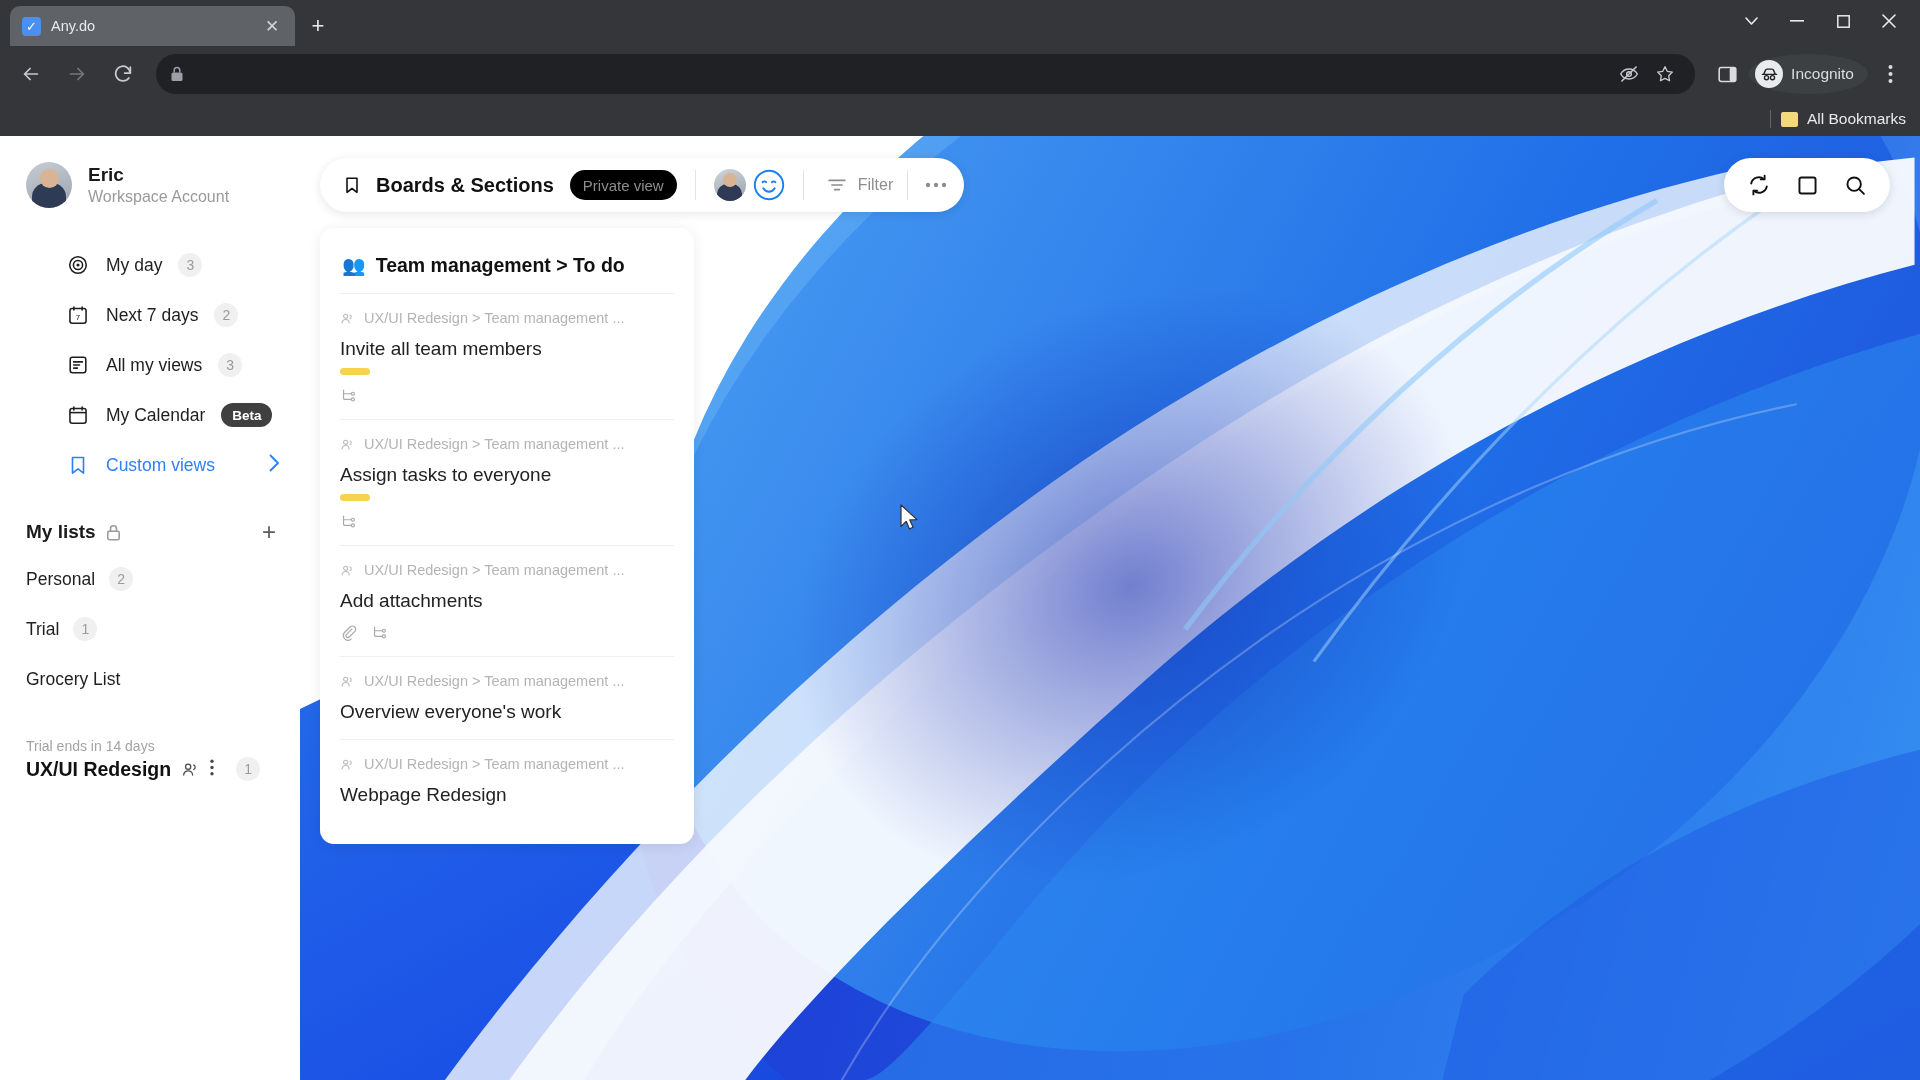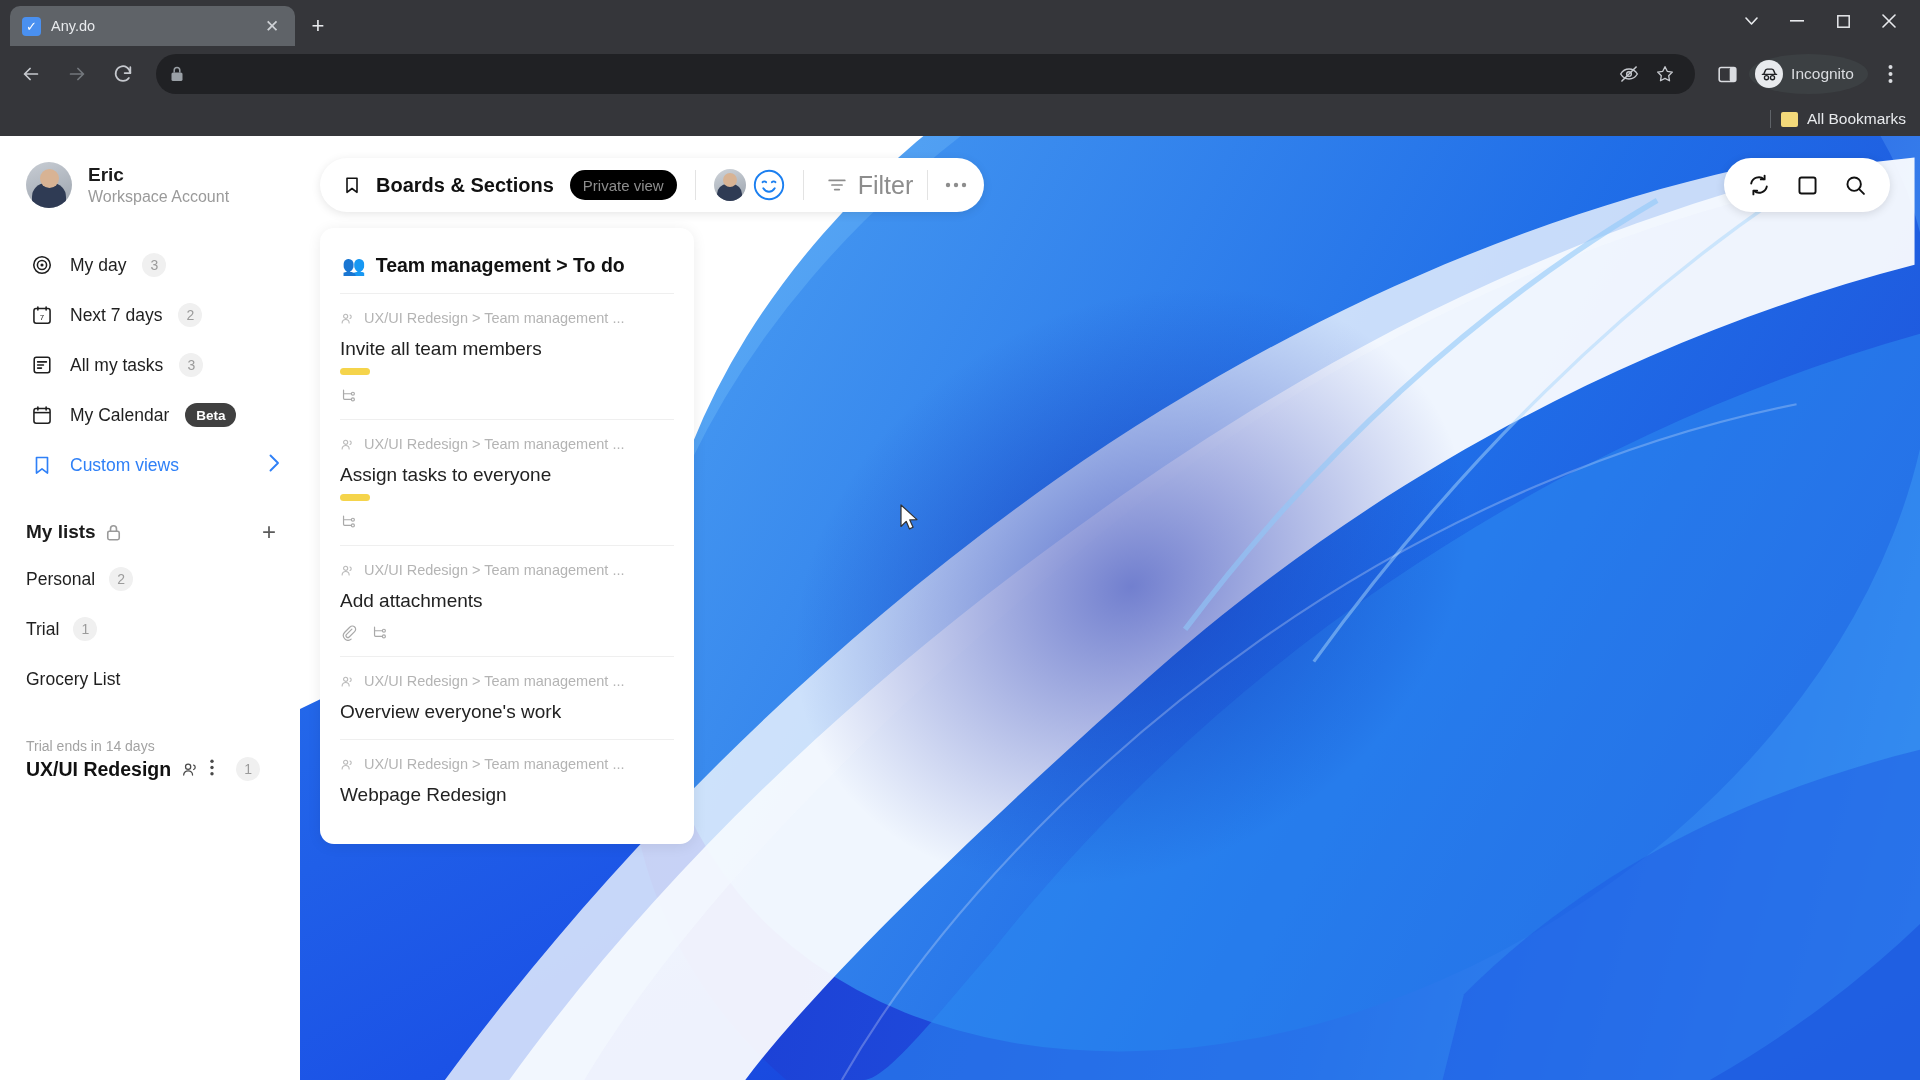--- a/index.html
+++ b/index.html
@@ -111,21 +111,21 @@
   }
   .avatar-lg::before {
     content: ""; position: absolute; left: 50%; top: 16%;
     width: 19px; height: 19px; margin-left: -9.5px;
     border-radius: 50%; background: #d8b394; z-index: 2;
   }
   .profile-text { display: flex; flex-direction: column; gap: 2px; min-width: 0; }
   .profile-name { font-size: 19px; font-weight: 700; color: #1b1b1b; }
   .profile-sub { font-size: 16px; color: #9a9a9a; }
 
-  .navlist { padding: 10px 0 0 4px; }
+  .navlist { padding: 10px 0 0 4px; margin-left: 36px; }
   .navrow {
     height: 50px; display: flex; align-items: center; gap: 16px;
     padding: 0 20px 0 26px; color: #1f1f1f; font-size: 17.5px;
   }
   .navrow .ico { width: 24px; height: 24px; flex: none; display: flex; align-items: center; justify-content: center; }
   .navrow.active { color: #2f80f7; }
   .count-badge {
     min-width: 24px; height: 24px; padding: 0 7px; border-radius: 12px;
     background: #f0f0f0; color: #9b9b9b; font-size: 14px;
     display: flex; align-items: center; justify-content: center;
@@ -178,21 +178,21 @@
     width: 32px; height: 32px; border-radius: 50%; flex: none;
     background: linear-gradient(160deg,#cfd4da,#9aa2ac); position: relative; overflow: hidden;
   }
   .tb-avatar::after { content:""; position:absolute; left:50%; top:48%; width:25px; height:25px;
     margin-left:-12.5px; border-radius:10px 10px 4px 4px; background:#2f3b54; }
   .tb-avatar::before { content:""; position:absolute; left:50%; top:14%; width:14px; height:14px;
     margin-left:-7px; border-radius:50%; background:#d8b394; z-index:2; }
   .tb-smiley { width: 32px; height: 32px; margin-left: 7px; }
   .tb-filter {
     display: flex; align-items: center; gap: 10px;
-    color: #8d8d8d; font-size: 25px; padding: 0 4px;
+    color: #8d8d8d; font-size: 16px; padding: 0 4px;
   }
   .tb-dots {
     width: 36px; height: 36px; border-radius: 50%;
     display: flex; align-items: center; justify-content: center;
     color: #8d8d8d; font-size: 22px; line-height: 0.5;
   }
 
   .toolbar-right {
     position: absolute; right: 30px; top: 22px;
     height: 54px; background: #fff; border-radius: 27px;
@@ -383,21 +383,21 @@
           <span class="count-badge">2</span>
         </div>
 
         <div class="navrow">
           <div class="ico">
             <svg width="22" height="22" viewBox="0 0 24 24" fill="none">
                 <rect x="3.5" y="3.5" width="17" height="17" rx="2.4" stroke="#1f1f1f" stroke-width="1.7"></rect>
                 <path d="M7.2 8.6h9.6M7.2 12h6.4M7.2 15.4h4.2" stroke="#1f1f1f" stroke-width="1.7" stroke-linecap="round"></path>
               </svg>
           </div>
-          <span>All my tasks</span>
+          <span>All my views</span>
           <span class="count-badge">3</span>
         </div>
 
         <div class="navrow">
           <div class="ico">
             <svg width="22" height="22" viewBox="0 0 24 24" fill="none">
                 <rect x="3.2" y="5" width="17.6" height="16" rx="2.4" stroke="#1f1f1f" stroke-width="1.7"></rect>
                 <path d="M3.2 9.4h17.6" stroke="#1f1f1f" stroke-width="1.7"></path>
                 <path d="M7.5 3.2v3.4M16.5 3.2v3.4" stroke="#1f1f1f" stroke-width="1.7" stroke-linecap="round"></path>
               </svg>

